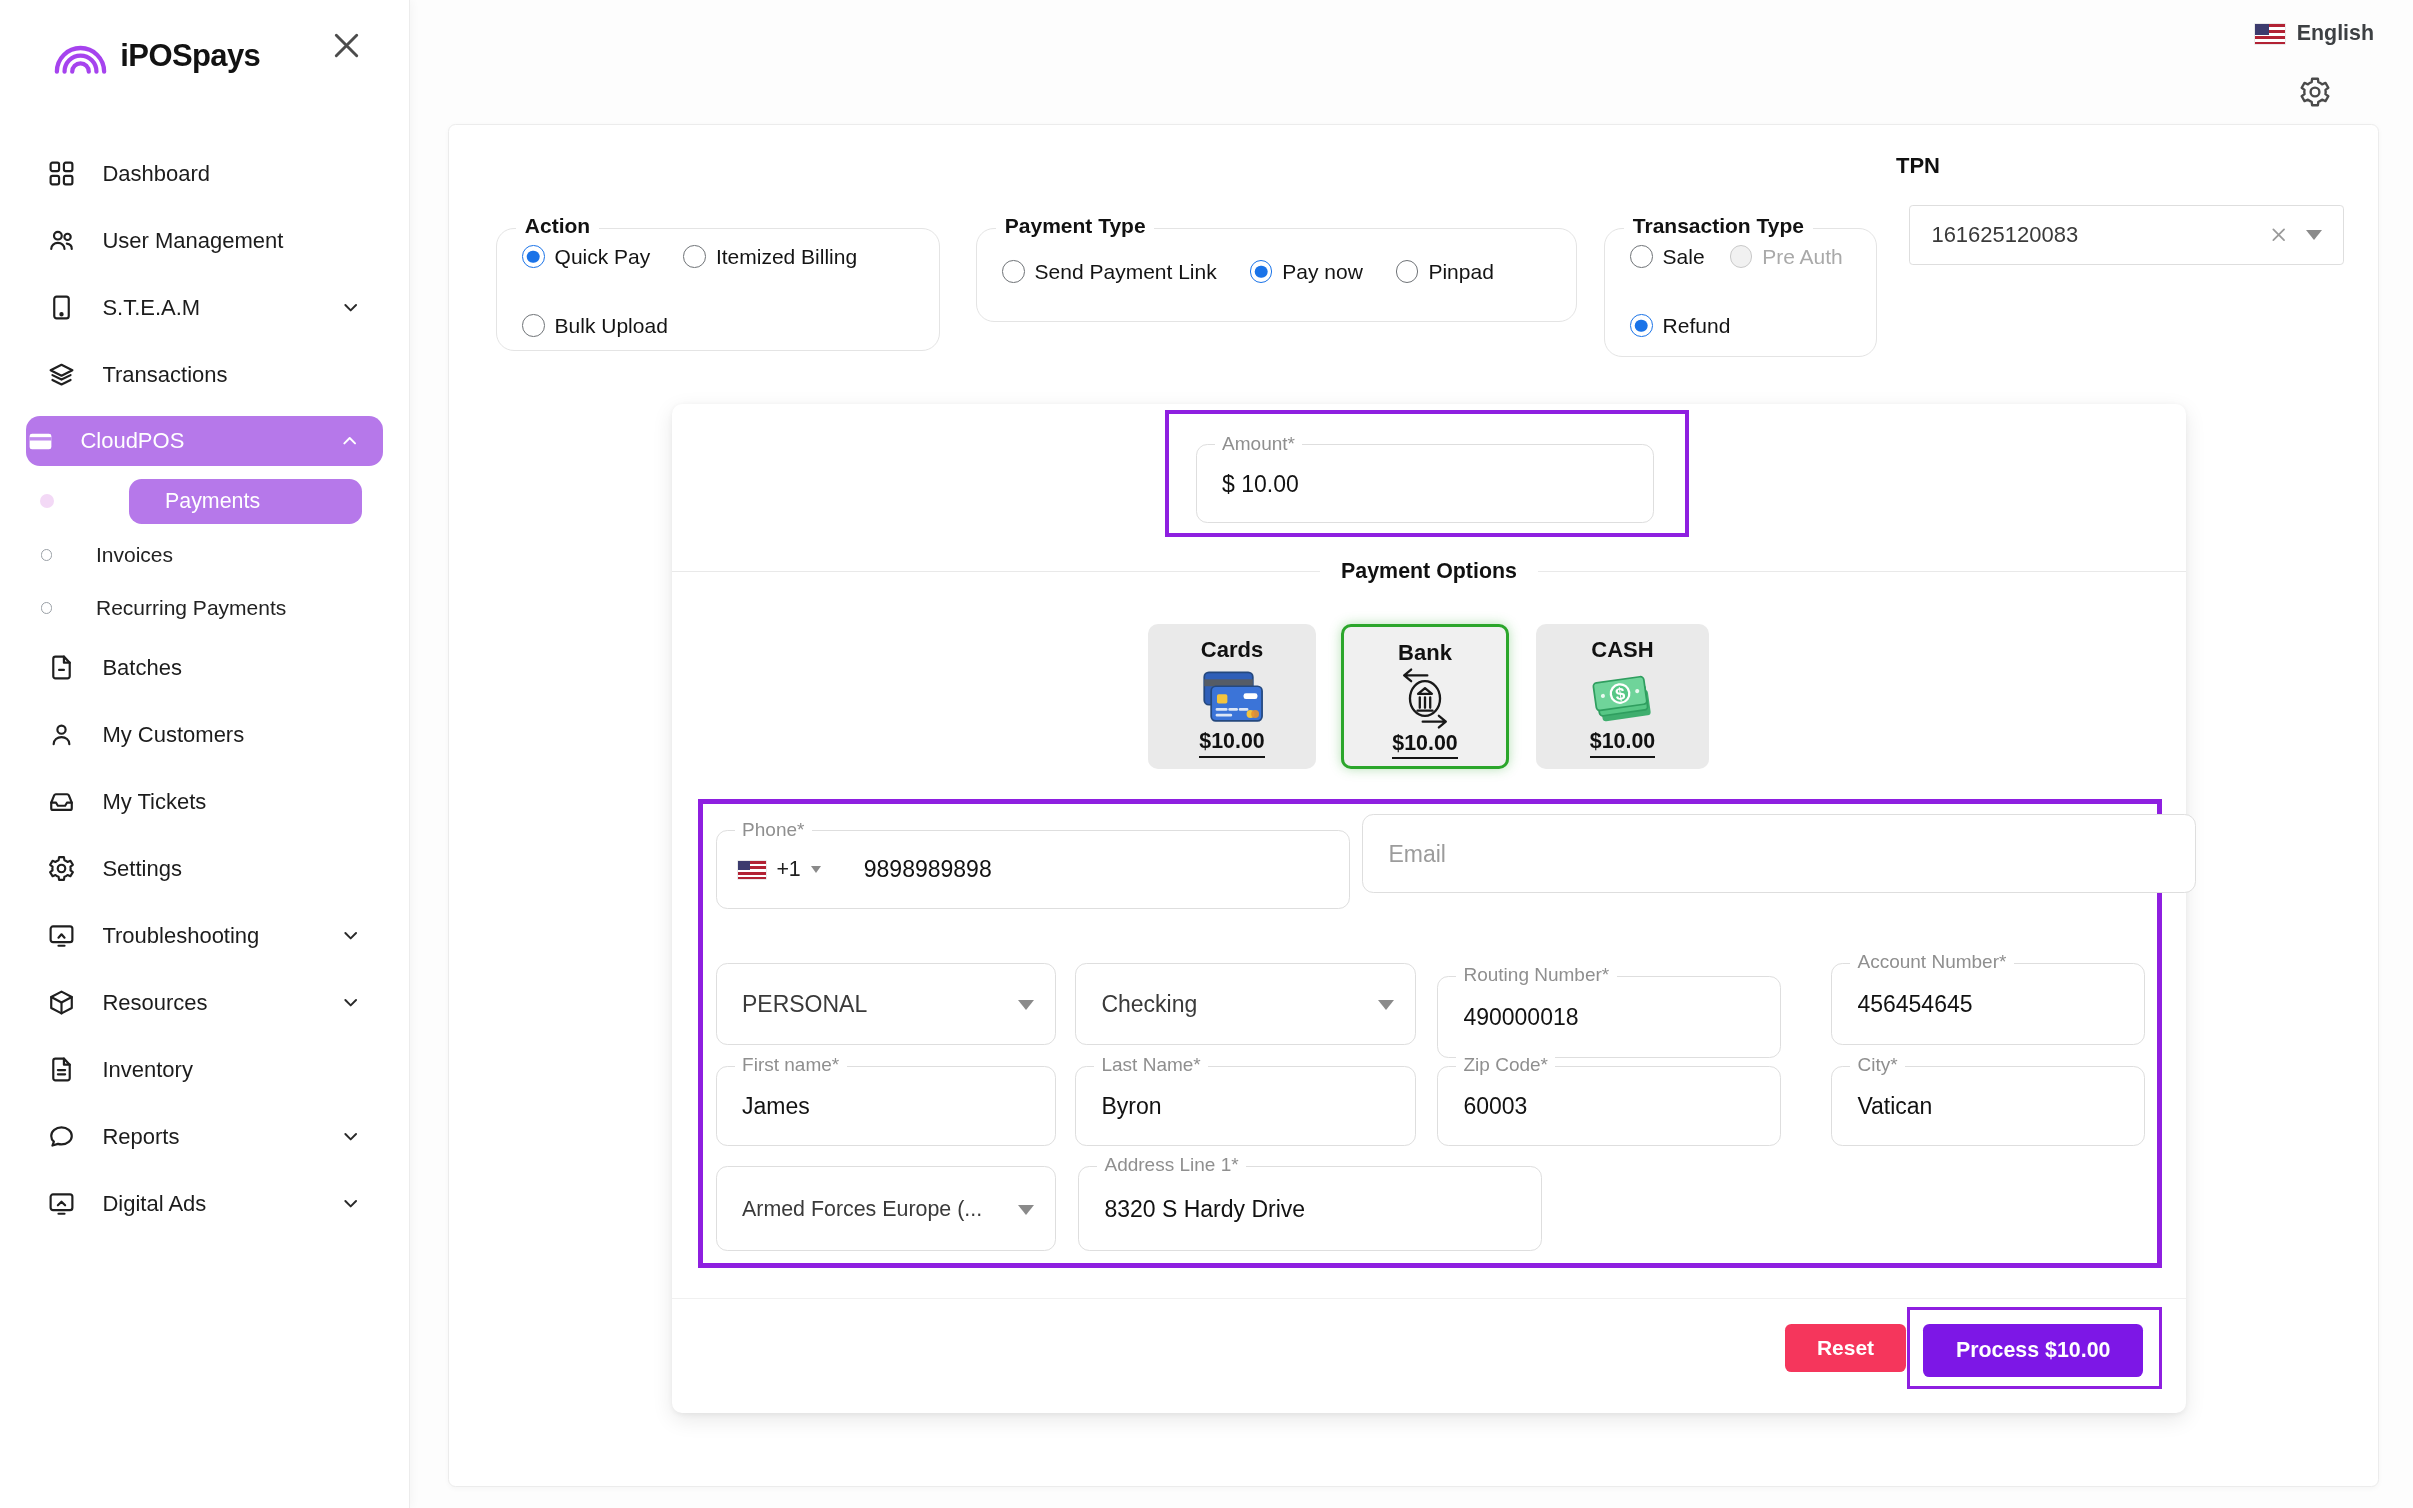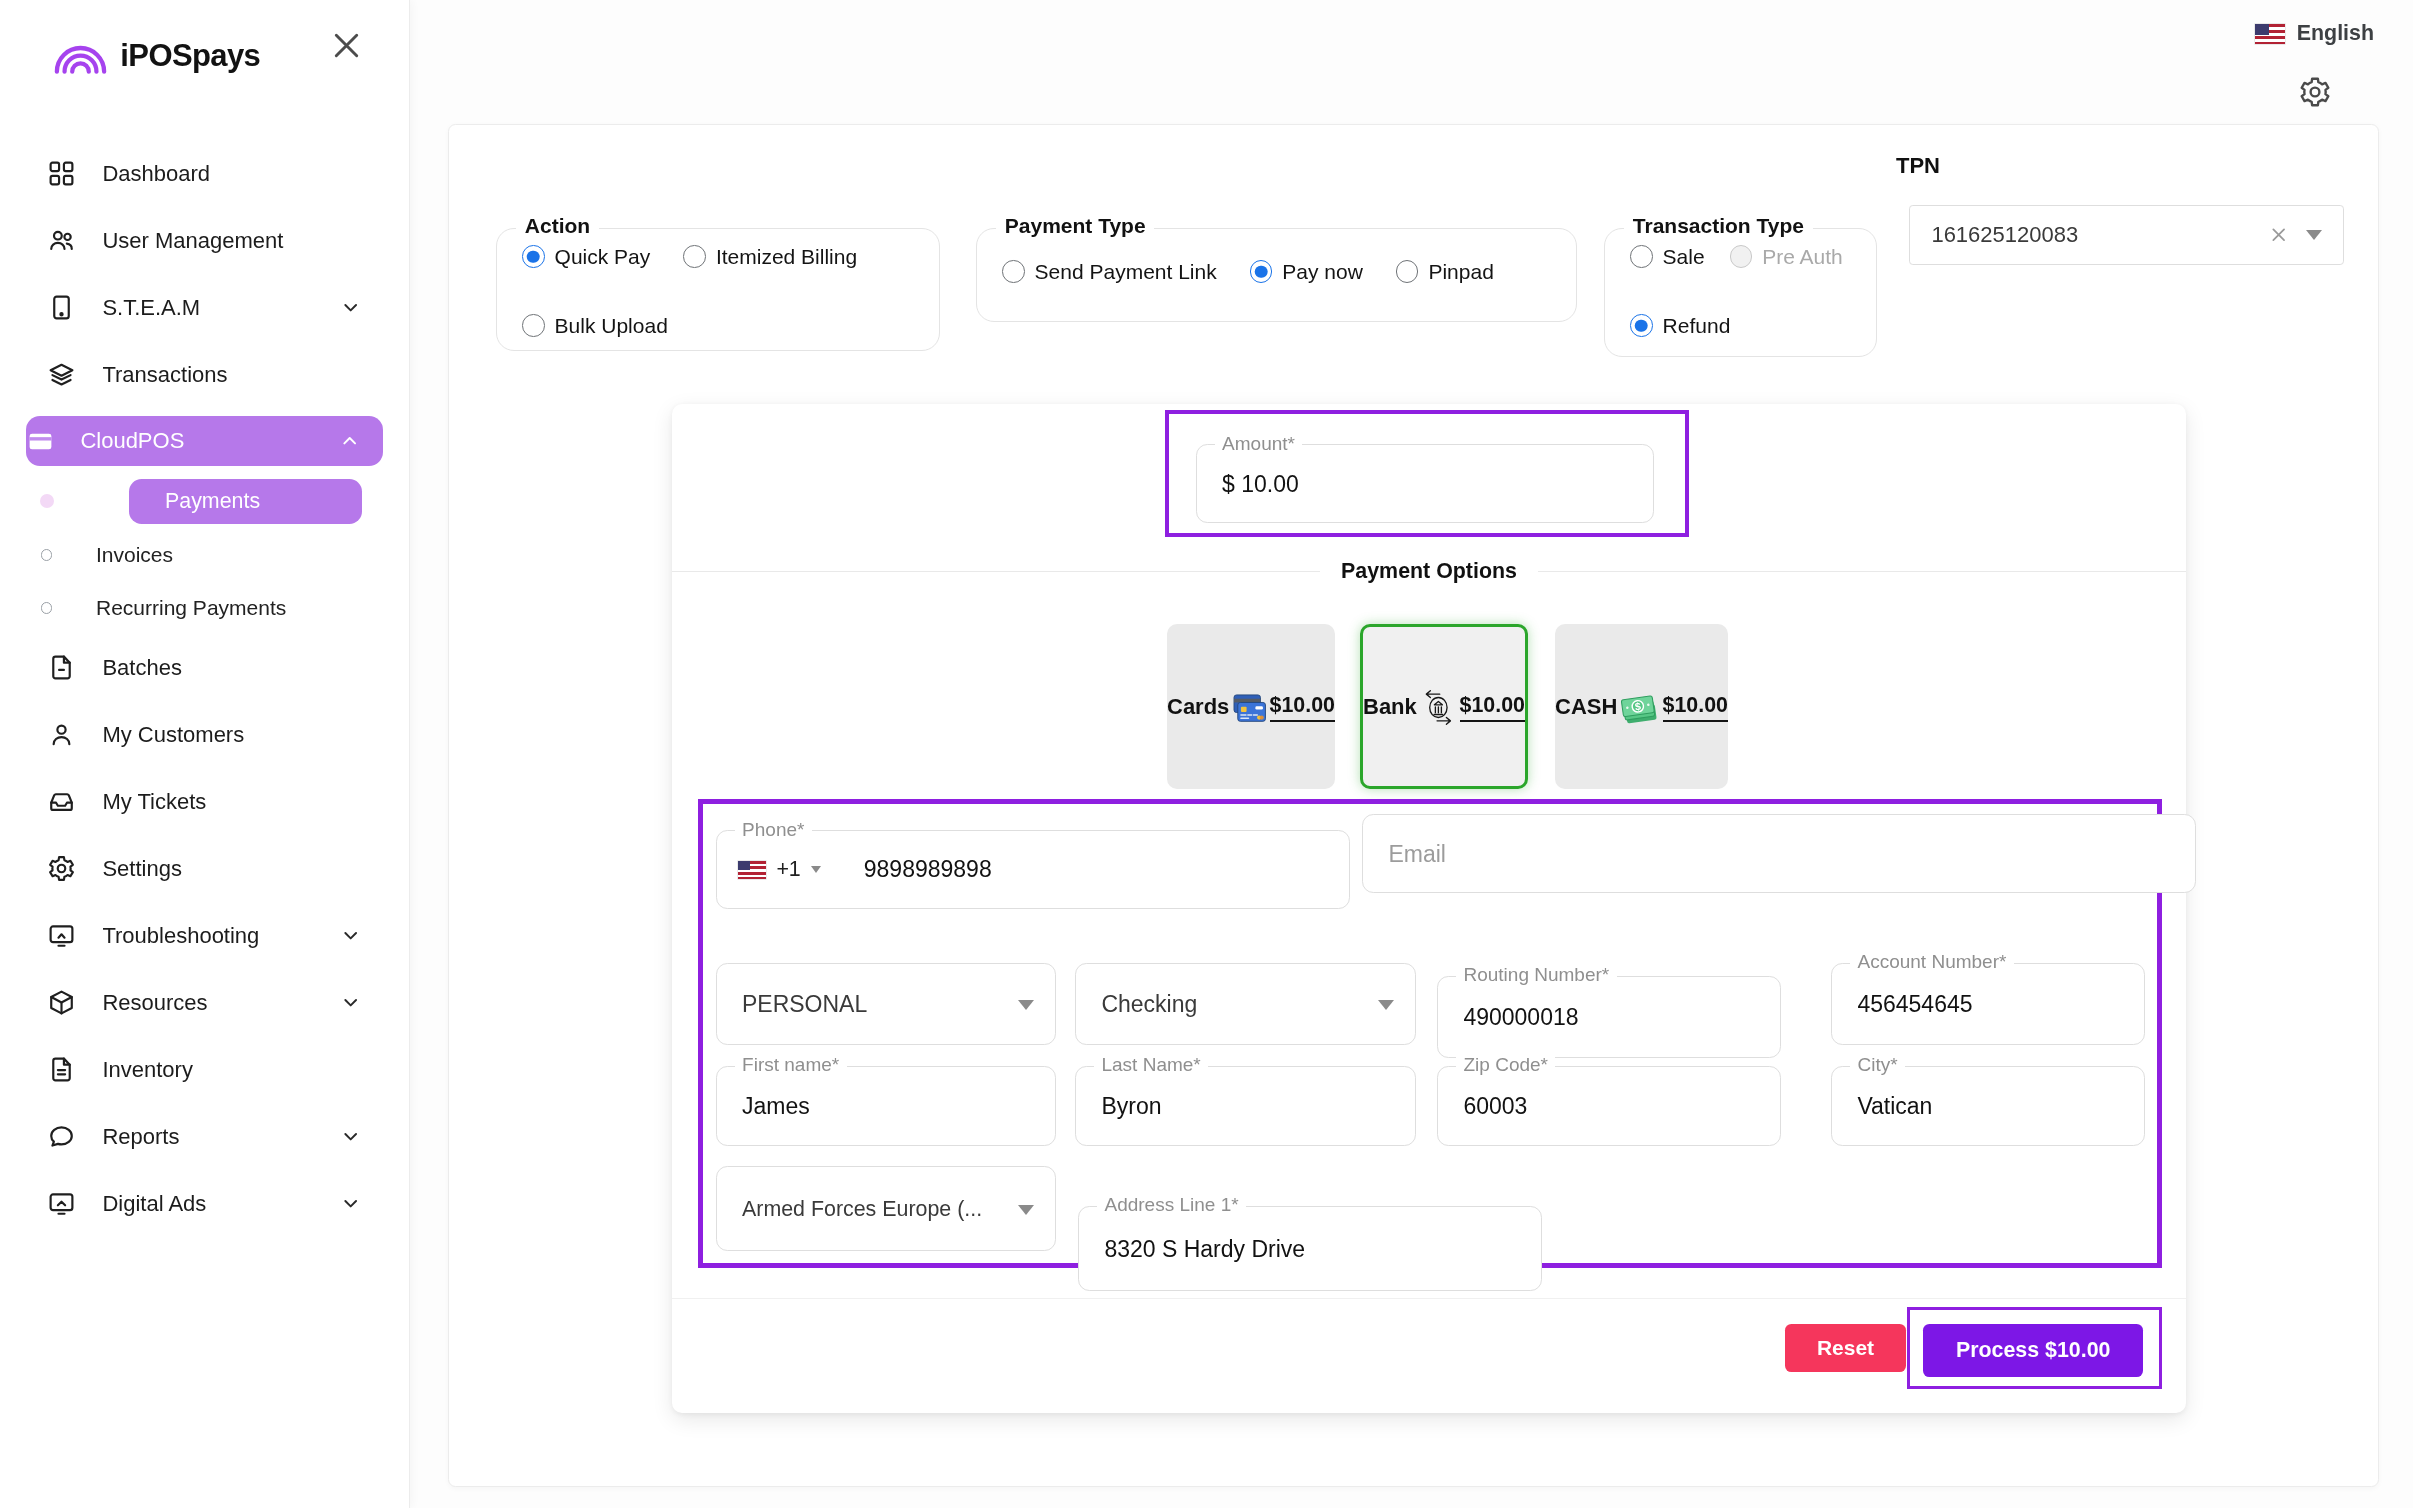--- a/index.html
+++ b/index.html
@@ -85,23 +85,23 @@
   .fvalue.ph { color:#9c9c9c; }
   .fcaret { position:absolute; right:21.4px; top:50%; transform:translateY(-40%); }
 
   .amount-field { left:27px; top:30px; width:458px; height:79px; }
 
   .po-divider { position:absolute; left:0; right:0; top:152px; height:31px; display:flex;
                 align-items:center; gap:21.4px; }
   .po-divider .line { flex:1; height:1.3px; background:#e9e9e9; }
   .po-title { font-size:21.4px; font-weight:700; color:#111; }
 
-  .tile { position:absolute; top:220px; width:168px; height:165px; background:#eaeaea; border-radius:10px;
-          display:flex; flex-direction:row; align-items:center; justify-content:space-between;
-          padding:12.6px 0 11.3px; cursor:pointer;margin-left:19px; }
+  .tile { position:absolute; top:220px; width:168px; height:145px; background:#eaeaea; border-radius:10px;
+          display:flex; flex-direction:column; align-items:center; justify-content:space-between;
+          padding:12.6px 0 11.3px; cursor:pointer; }
   .tile.selected { border:3.8px solid #2BA62B; background:#f0f0f0; box-shadow:0 0 11.3px rgba(43,166,43,.35); }
   .tile-title { font-size:22px; font-weight:700; color:#111; }
   .tile-amount { font-size:21.4px; font-weight:700; color:#111; border-bottom:2.5px solid #141414; padding-bottom:1.9px; }
   .tile-icon { width:74px; height:65px; }
   .tile-icon svg { width:100%; height:100%; }
 
   .details { position:absolute; left:26.4px; top:395px; width:1464px; height:469px; border:5px solid #8E1FE0; }
 
   .phone-inner { position:absolute; left:0; top:0; right:0; bottom:0; display:flex; align-items:center;
                  padding-left:21.4px; gap:10px; }
@@ -538,21 +538,21 @@
       </div>
       <div class="field" style="left:1128px; top:262px; width:314px; height:80px;">
         <span class="flabel">City*</span>
         <span class="fvalue">Vatican</span>
       </div>
 
       <div class="field" style="left:12.6px; top:362px; width:340px; height:85px;">
         <span class="fvalue" style="color:#3a3a3a; font-size:21.4px; max-width:264px; overflow:hidden;">Armed Forces Europe (...</span>
         <span class="caret fcaret"></span>
       </div>
-      <div class="field" style="left:375px; top:362px; width:464px; height:85px;margin-top:40px;">
+      <div class="field" style="left:375px; top:362px; width:464px; height:85px;">
         <span class="flabel">Address Line 1*</span>
         <span class="fvalue">8320 S Hardy Drive</span>
       </div>
     </div>
 
     <div class="btn-divider"></div>
     <button class="btn-reset">Reset</button>
     <div class="ann ann-process">
       <button class="btn-process">Process $10.00</button>
     </div>

